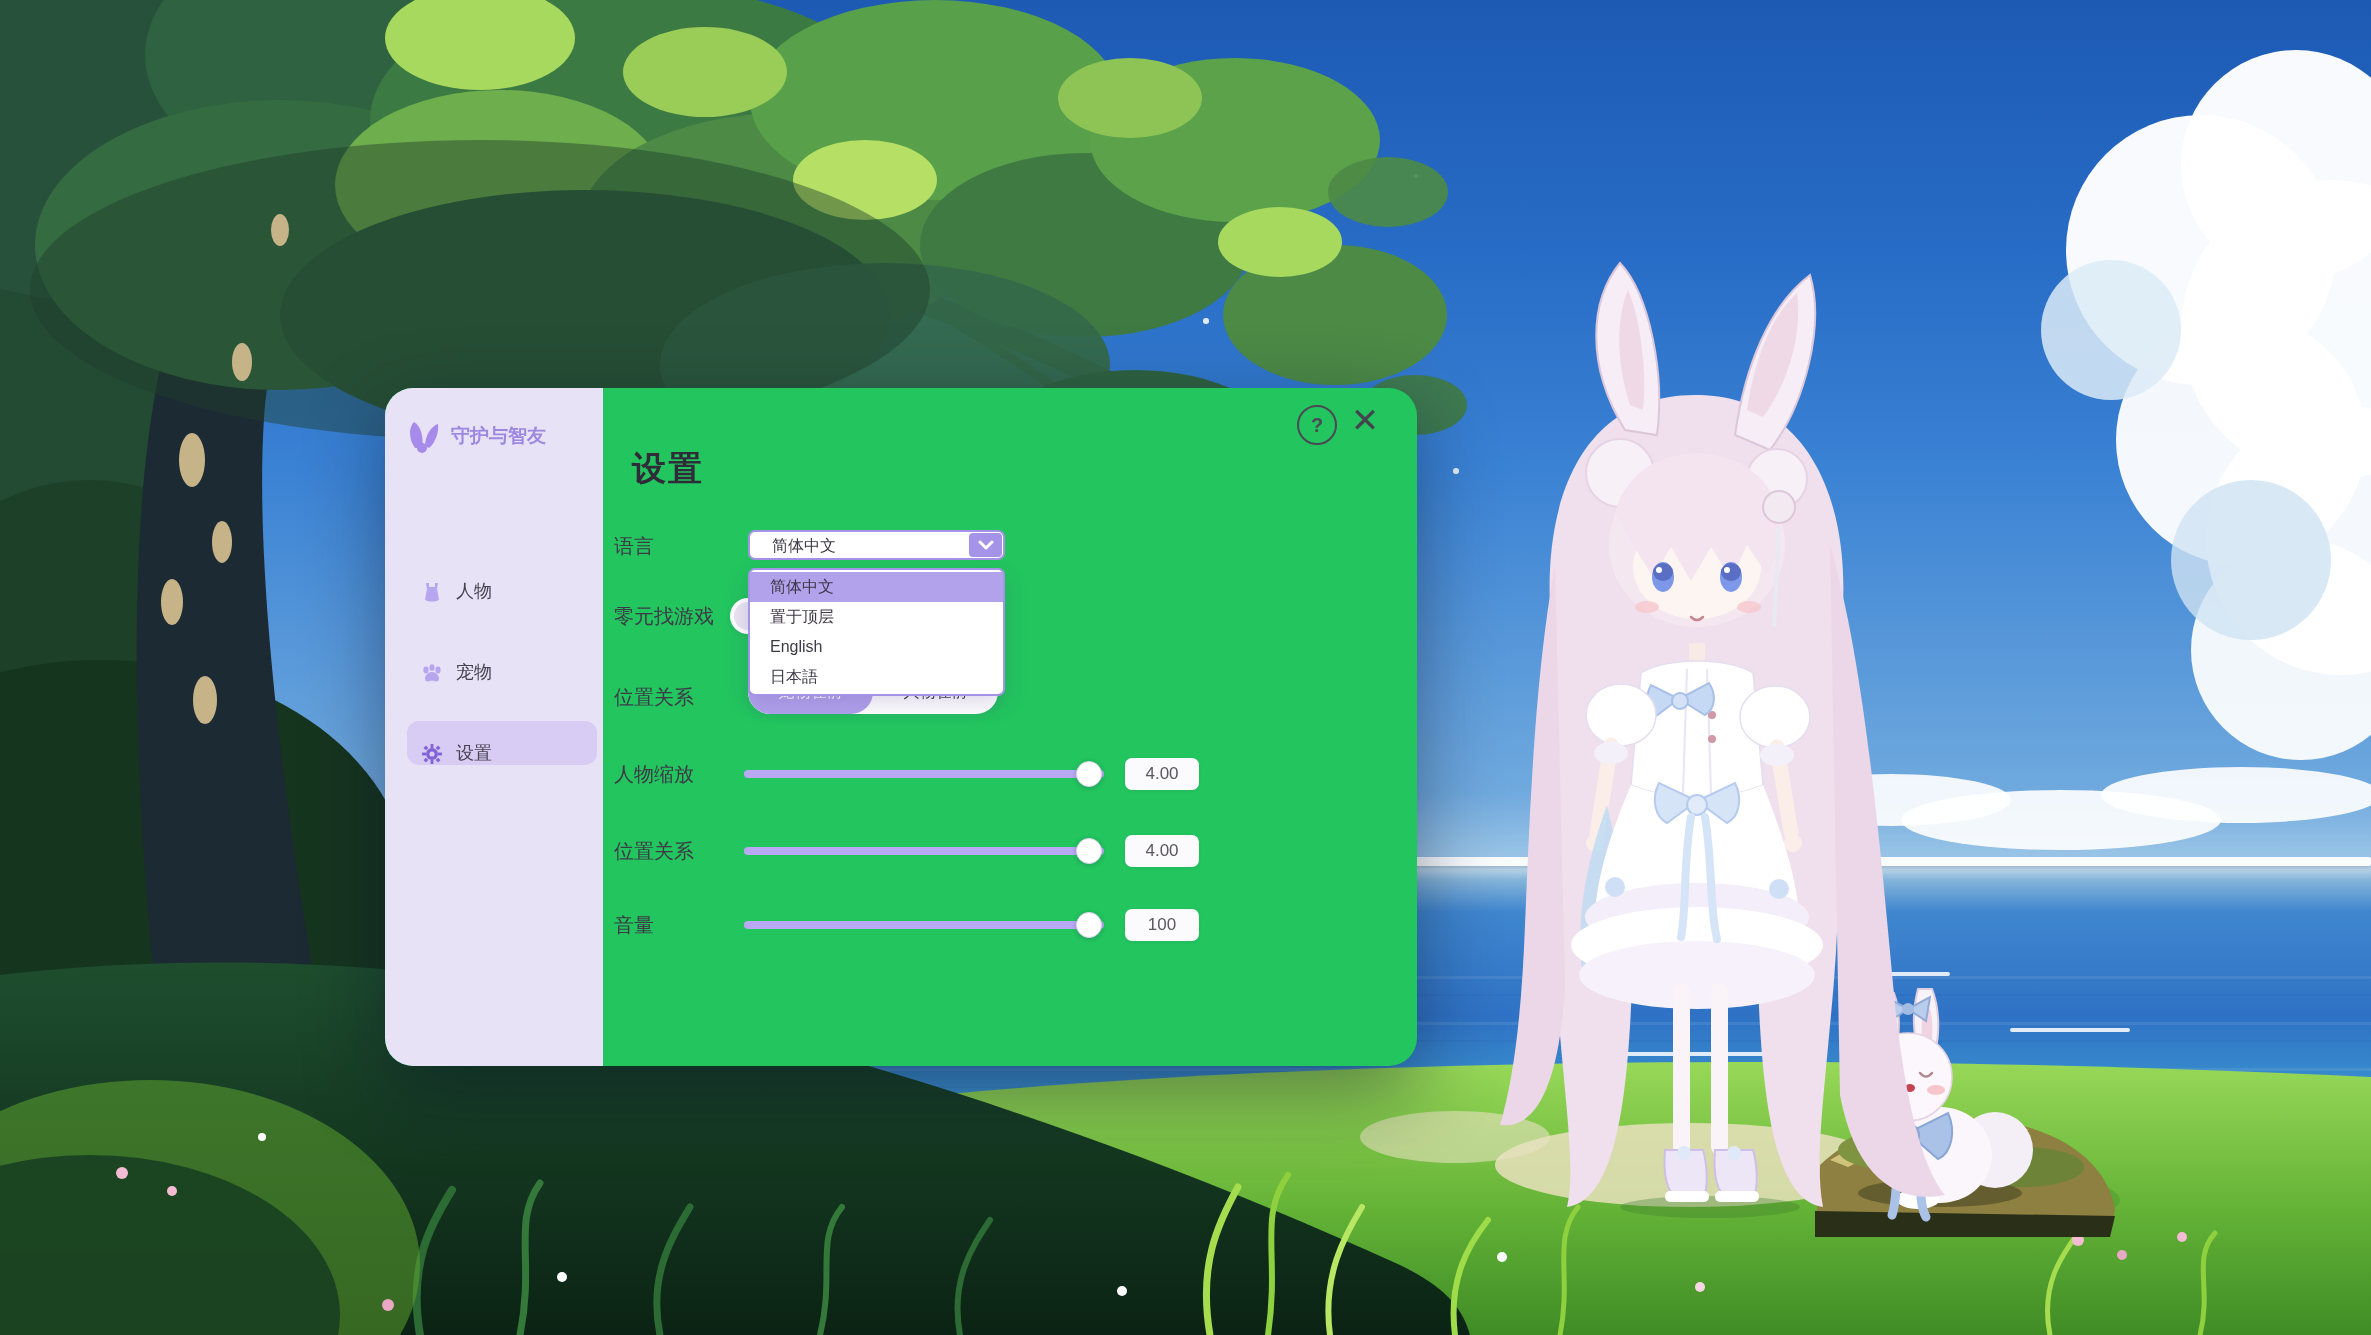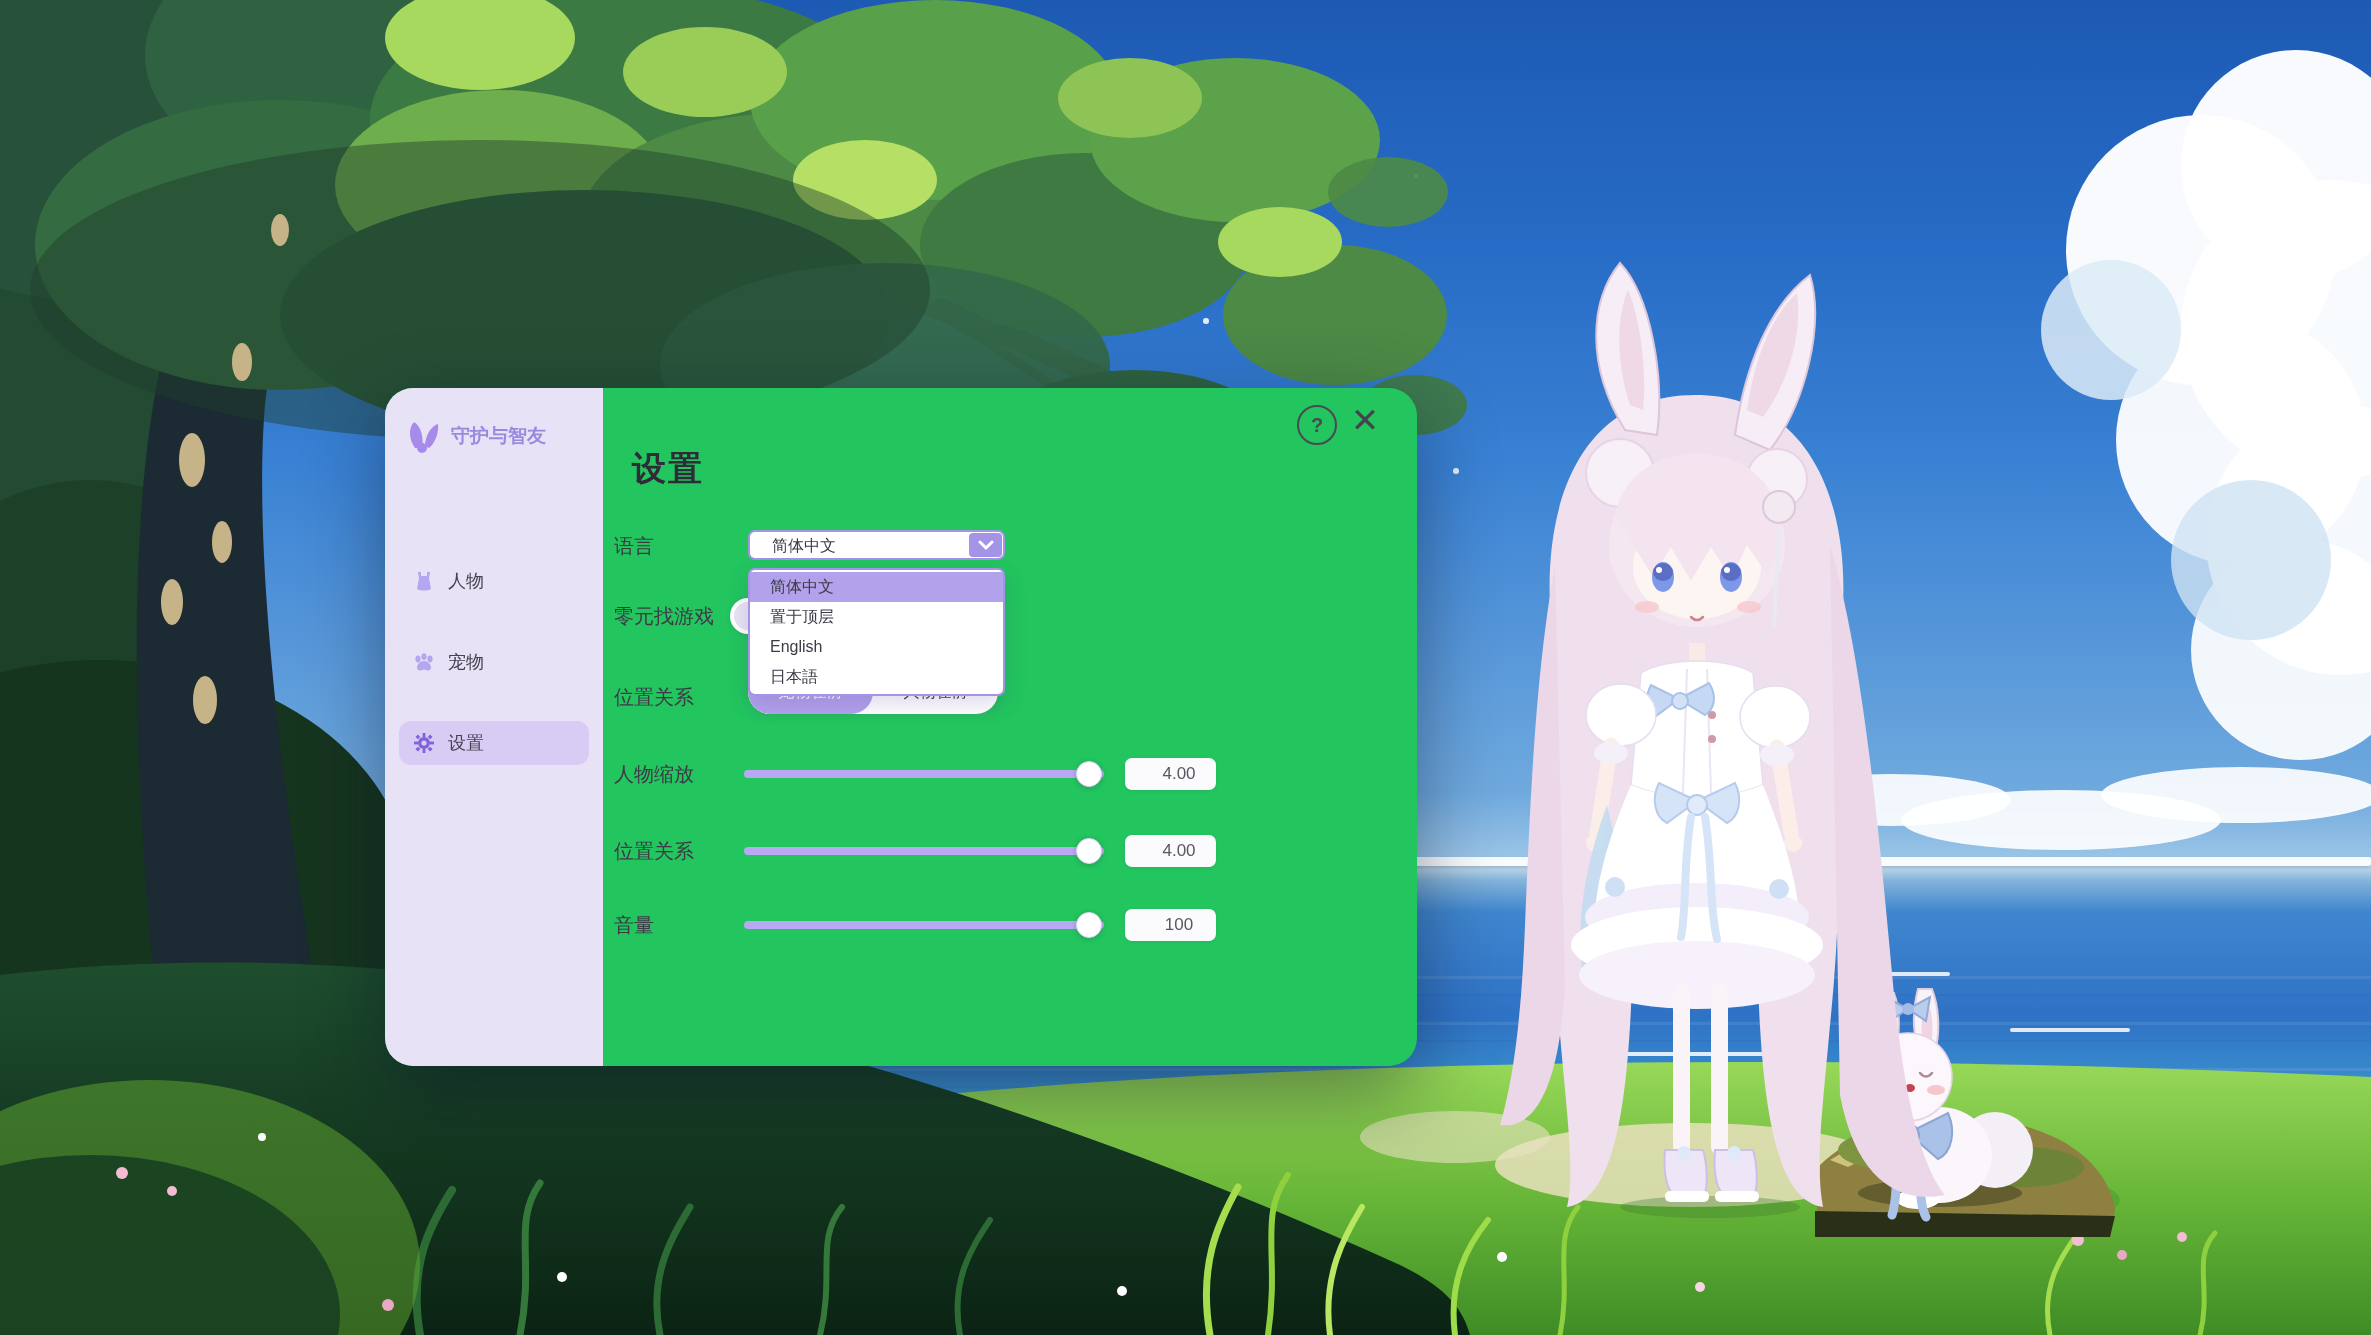--- a/index.html
+++ b/index.html
@@ -21,21 +21,21 @@
     box-shadow:1205px 320px 0 2px #fff,1268px 505px 0 1px #fff,1340px 615px 0 2px #fff,
                1415px 175px 0 1px #fff,1455px 470px 0 2px #fff,1385px 735px 0 1px #fff,
                1200px 90px 0 1px #fff,1330px 260px 0 1px #fff;}
   
   .dialog{left:385px;top:388px;width:1032px;height:678px;background:#22c55e;border-radius:28px;
     box-shadow:0 26px 80px rgba(8,18,40,.45);z-index:50;}
   .sidebar{left:0;top:0;width:218px;height:678px;background:#e7e2f6;border-radius:28px 0 0 28px;
     box-shadow:1px 0 0 rgba(120,100,180,.10);}
   .brand{left:20px;top:24px;height:48px;display:flex;align-items:center;gap:10px;}
   .brand-label{font-size:19px;font-weight:700;color:#9c88e0;}
-  .nav-item{left:14px;width:190px;height:44px;border-radius:12px;display:flex;align-items:center;
+  .nav-item{left:22px;width:190px;height:44px;border-radius:12px;display:flex;align-items:flex-end;
     gap:13px;padding-left:14px;box-sizing:border-box;cursor:pointer;}
   .nav-item .lbl{font-size:18px;color:#47424f;}
   .nav-item.selected{background:#d8ccf4;}
   .title{left:247px;top:58px;font-size:34px;font-weight:700;color:#2f2b38;letter-spacing:2px;}
   .help-btn{left:912px;top:17px;width:36px;height:36px;border:2.5px solid #4b4954;border-radius:50%;
     display:flex;align-items:center;justify-content:center;font-size:20px;font-weight:700;color:#4b4954;cursor:pointer;}
   .close-btn{left:958px;top:10px;width:44px;height:44px;display:flex;align-items:center;justify-content:center;
     font-size:34px;color:#45434e;cursor:pointer;}
   .row-label{left:229px;font-size:20px;color:#3e3947;}
   .select{left:363px;top:142px;width:257px;height:30px;background:#fff;border:2px solid #a593e8;
@@ -53,21 +53,21 @@
   .segmented{left:363px;top:282px;width:250px;height:44px;background:#fff;border-radius:22px;z-index:5;
     box-shadow:0 2px 8px rgba(80,60,140,.10);display:flex;overflow:hidden;}
   .seg{width:125px;height:44px;display:flex;align-items:center;justify-content:center;font-size:16px;cursor:pointer;}
   .seg.on{background:#b2a2ec;color:#fff;border-radius:22px;}
   .seg.off{color:#3e3947;}
   .track{left:359px;width:360px;height:8px;border-radius:4px;background:#b9a8f3;cursor:pointer;}
   .thumb{left:691px;width:26px;height:26px;border-radius:50%;background:#fff;border:1px solid #ddd6ee;
     box-sizing:border-box;box-shadow:0 1px 5px rgba(40,30,80,.25);cursor:pointer;}
   .value-box{left:740px;width:74px;height:32px;background:#fbfafd;border-radius:7px;
     box-shadow:0 1px 3px rgba(60,50,100,.10);display:flex;align-items:center;justify-content:center;
-    font-size:17px;color:#5a5662;padding-left:17px;}
+    font-size:17px;color:#5a5662;}
   
   .watermark{right:8px;bottom:2px;z-index:20;text-align:right;}
   .wm-row1{display:flex;align-items:center;justify-content:flex-end;gap:8px;}
   .wm-text{font-size:42px;font-weight:700;color:rgba(62,72,28,.82);letter-spacing:3px;
     text-shadow:0 0 8px rgba(255,255,255,.25);}
   .wm-urls{display:flex;gap:30px;justify-content:flex-end;font-size:17px;font-weight:700;
     color:#f2ecce;text-shadow:0 1px 3px rgba(40,60,20,.55);margin-top:-2px;}
 </style>
 </head>
 <body>

